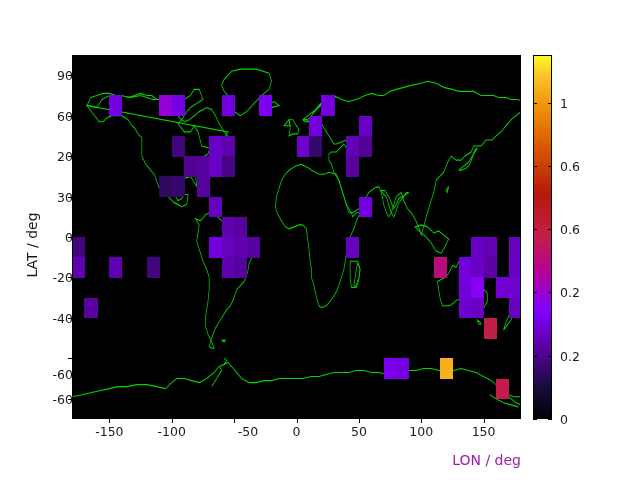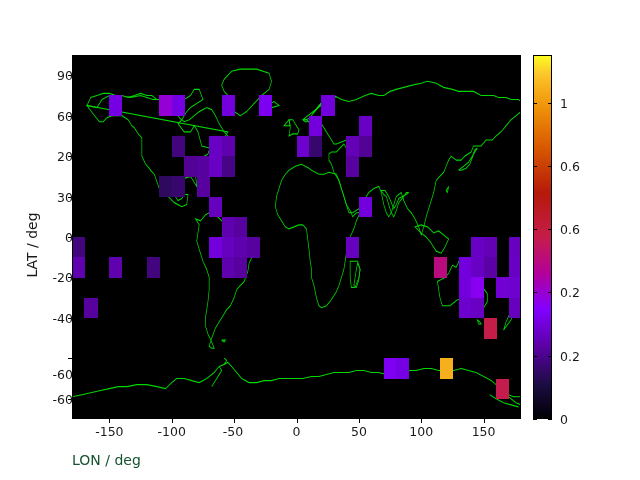--- a/index.html
+++ b/index.html
@@ -33,22 +33,22 @@
   .tick{position:absolute;background:#000;}
   .xtlab{
     position:absolute;top:424px;font-size:12.5px;color:#1a1a1a;
     transform:translateX(-50%);white-space:nowrap;
   }
   .ytlab{
     position:absolute;right:567px;font-size:12.5px;color:#1a1a1a;
     transform:translateY(-50%);white-space:nowrap;text-align:right;
   }
   #xlabel{
-    position:absolute;left:72px;top:452px;width:449px;text-align:left;
-    font-size:14px;color:#14532d;
+    position:absolute;left:72px;top:452px;width:449px;text-align:right;
+    font-size:14px;color:#a21caf;
   }
   #ylabel{
     position:absolute;left:-78px;top:237px;width:220px;text-align:center;
     font-size:14px;color:#1a1a1a;
     transform:rotate(-90deg);transform-origin:center center;
   }
 
   
   #cbar{
     position:absolute;left:533px;top:55px;width:19px;height:364px;
@@ -218,21 +218,21 @@
       </div>
   </div>
   <div id="plot-border"></div>
 
   <div id="xticks">
       <div class="tick" style="left: 109.4px; top: 419px; width: 1px; height: 4px;"></div>
       <div class="xtlab" style="left: 109.4px;">-150</div>
       <div class="tick" style="left: 171.8px; top: 419px; width: 1px; height: 4px;"></div>
       <div class="xtlab" style="left: 171.8px;">-100</div>
       <div class="tick" style="left: 234.1px; top: 419px; width: 1px; height: 4px;"></div>
-      <div class="xtlab" style="left: 233px;">-50</div>
+      <div class="xtlab" style="left: 248px;">-50</div>
       <div class="tick" style="left: 296.5px; top: 419px; width: 1px; height: 4px;"></div>
       <div class="xtlab" style="left: 296.5px;">0</div>
       <div class="tick" style="left: 358.9px; top: 419px; width: 1px; height: 4px;"></div>
       <div class="xtlab" style="left: 358.9px;">50</div>
       <div class="tick" style="left: 421.2px; top: 419px; width: 1px; height: 4px;"></div>
       <div class="xtlab" style="left: 421.2px;">100</div>
       <div class="tick" style="left: 483.6px; top: 419px; width: 1px; height: 4px;"></div>
       <div class="xtlab" style="left: 483.6px;">150</div>
     </div>
   <div id="yticks">

